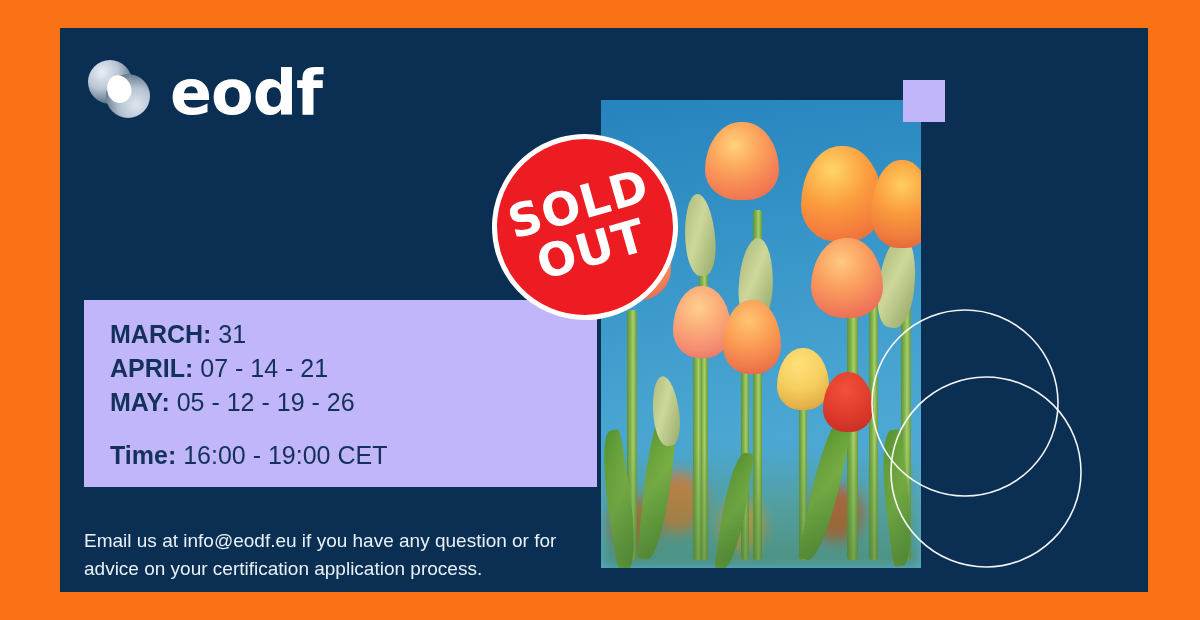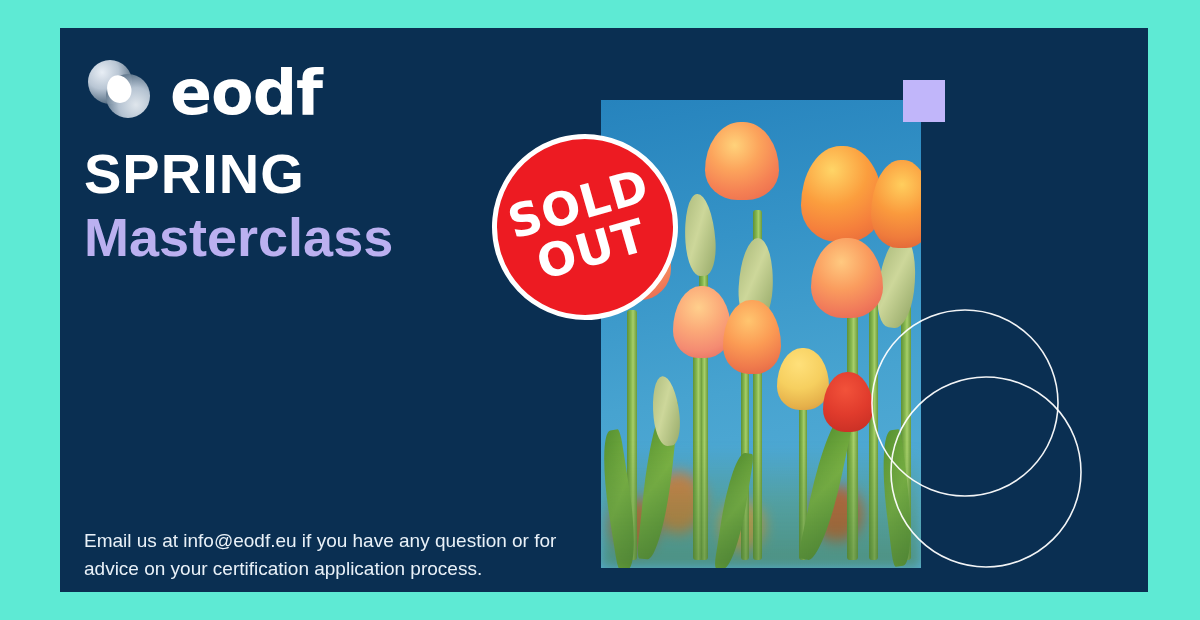--- a/index.html
+++ b/index.html
@@ -12,21 +12,21 @@
     height: 620px;
     overflow: hidden;
     font-family: "Liberation Sans", sans-serif;
   }
 
   
   #poster {
     position: relative;
     width: 1200px;
     height: 620px;
-    background: #5eead4;
+    background: #f97316;
     overflow: hidden;
   }
   #inner-panel {
     position: absolute;
     left: 60px;
     top: 28px;
     width: 1088px;
     height: 564px;
     background: #0a2f52;
     overflow: hidden;
@@ -244,24 +244,20 @@
 
     <div id="logo-block">
       <div id="logo-mark">
         <div class="c c1"></div>
         <div class="c c2"></div>
         <div class="lens"></div>
       </div>
       <div id="logo-word">eodf</div>
     </div>
 
-    <div id="headline">
-      <span class="line1">SPRING</span>
-      <span class="line2">Masterclass</span>
-    </div>
 
     <div id="photo">
       <div class="sky"></div>
 
       <div class="blurback" style="left:50px;top:372px;width:54px;height:62px;background:#e8783a;"></div>
       <div class="blurback" style="left:118px;top:400px;width:46px;height:52px;background:#f0a14c;"></div>
       <div class="blurback" style="left:10px;top:398px;width:48px;height:54px;background:#d85a2e;"></div>
       <div class="blurback" style="left:210px;top:386px;width:52px;height:56px;background:#e04b2a;"></div>
 
       <div class="stem" style="left:26px;top:210px;width:10px;height:250px;"></div>
@@ -298,20 +294,35 @@
       <div class="ground"></div>
     </div>
 
     <div id="accent-square"></div>
 
     <svg id="deco-circles" viewBox="0 0 1088 564" xmlns="http://www.w3.org/2000/svg">
       <circle cx="905" cy="375" r="93" fill="none" stroke="#ffffff" stroke-width="1.6" opacity="0.95"></circle>
       <circle cx="926" cy="444" r="95" fill="none" stroke="#ffffff" stroke-width="1.6" opacity="0.95"></circle>
     </svg>
 
+    <div id="info-box">
+      <div class="row">
+        <b>MARCH:</b><span> 31</span>
+      </div>
+      <div class="row">
+        <b>APRIL:</b><span> 07 - 14 - 21</span>
+      </div>
+      <div class="row">
+        <b>MAY:</b><span> 05 - 12 - 19 - 26</span>
+      </div>
+      <div class="gap"></div>
+      <div class="time">
+        <b>Time:</b><span> 16:00 - 19:00 CET</span>
+      </div>
+    </div>
 
     <div id="footer-note">Email us at info@eodf.eu if you have any question or for advice on your certification application process.</div>
 
     <div id="sold-out">
       <div class="w w1">SOLD</div>
       <div class="w w2">OUT</div>
     </div>
 
   </div>
 </div>

